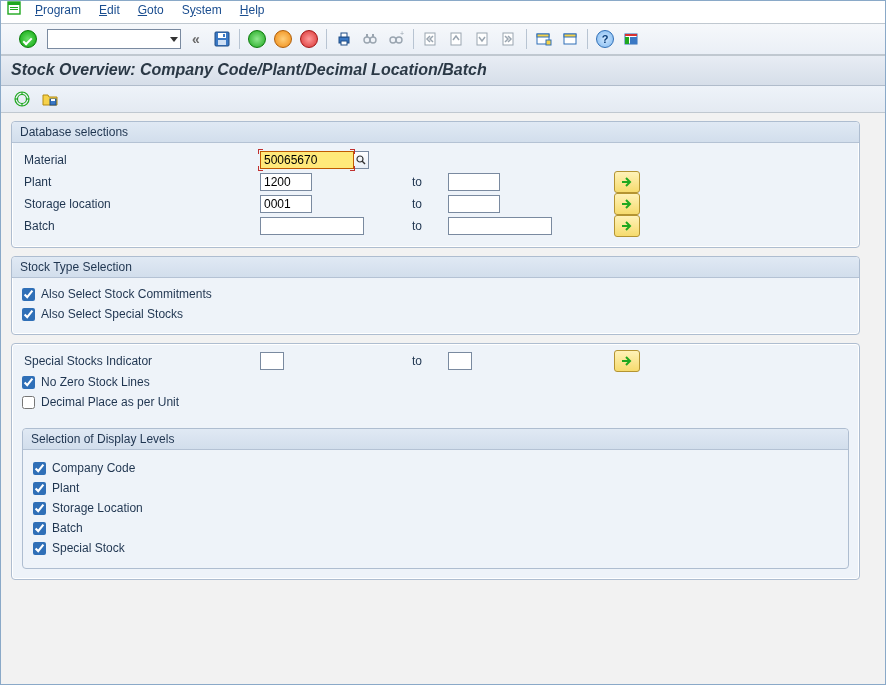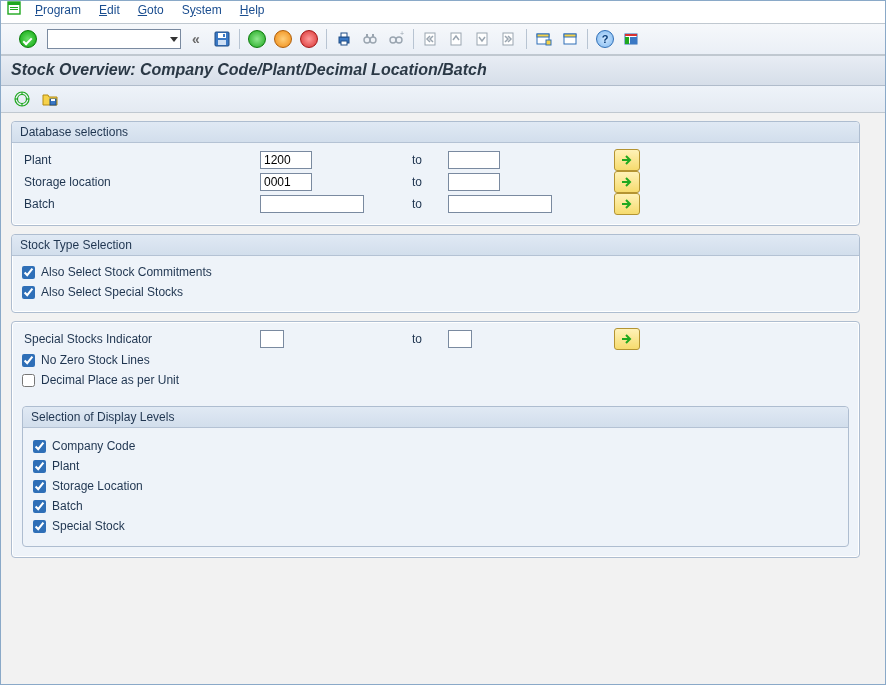--- a/index.html
+++ b/index.html
@@ -392,20 +392,34 @@
           <rect x="8" y="8" width="6" height="6" fill="#3a78c4" stroke="#1e4c86"></rect>
           <rect x="9" y="8" width="4" height="2" fill="#fff"></rect>
         </svg>
       </span>
     </div>
 
     <div class="group-box">
       <div class="group-header">Database selections</div>
       <div class="group-body">
 
+        <div class="row">
+          <span class="lbl">Material</span>
+          <span class="material-field-wrap mat-corners">
+            <input class="fld material" value="50065670" style="">
+            <span class="c3"></span>
+              <span class="c4"></span>
+            <span class="search-help">
+              <svg width="10" height="10" viewBox="0 0 10 10">
+                <circle cx="4" cy="4" r="3" fill="none" stroke="#333" stroke-width="1.2"></circle>
+                <line x1="6" y1="6" x2="9" y2="9" stroke="#333" stroke-width="1.4"></line>
+              </svg>
+            </span>
+          </span>
+        </div>
 
         <div class="row">
           <span class="lbl">Plant</span>
           <input class="fld small" value="1200" style="">
           <span class="to-lbl">to</span>
           <input class="fld small" style="">
           <span class="range-btn">
             <svg width="14" height="14" viewBox="0 0 14 14">
               <path d="M2 7 h7 M6 3 l4 4 -4 4" fill="none" stroke="#1fa81f" stroke-width="2"></path>
             </svg>

